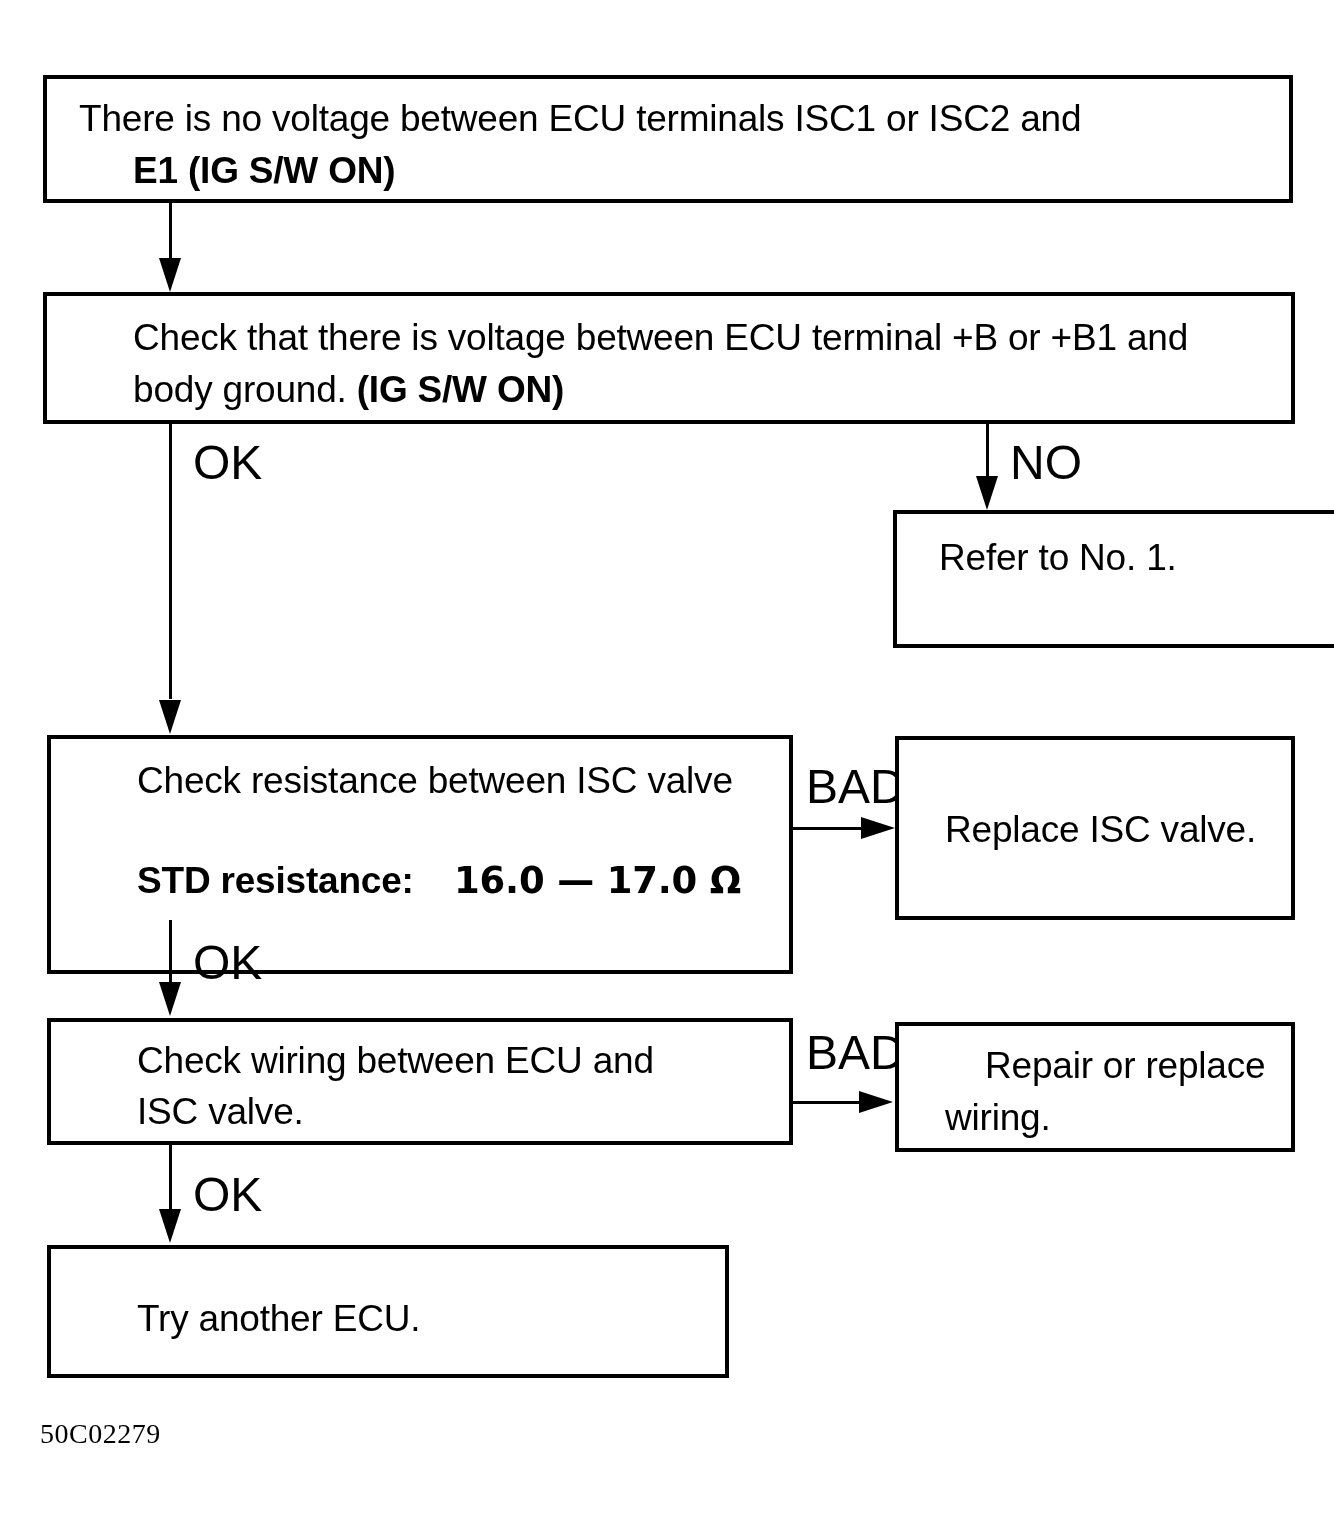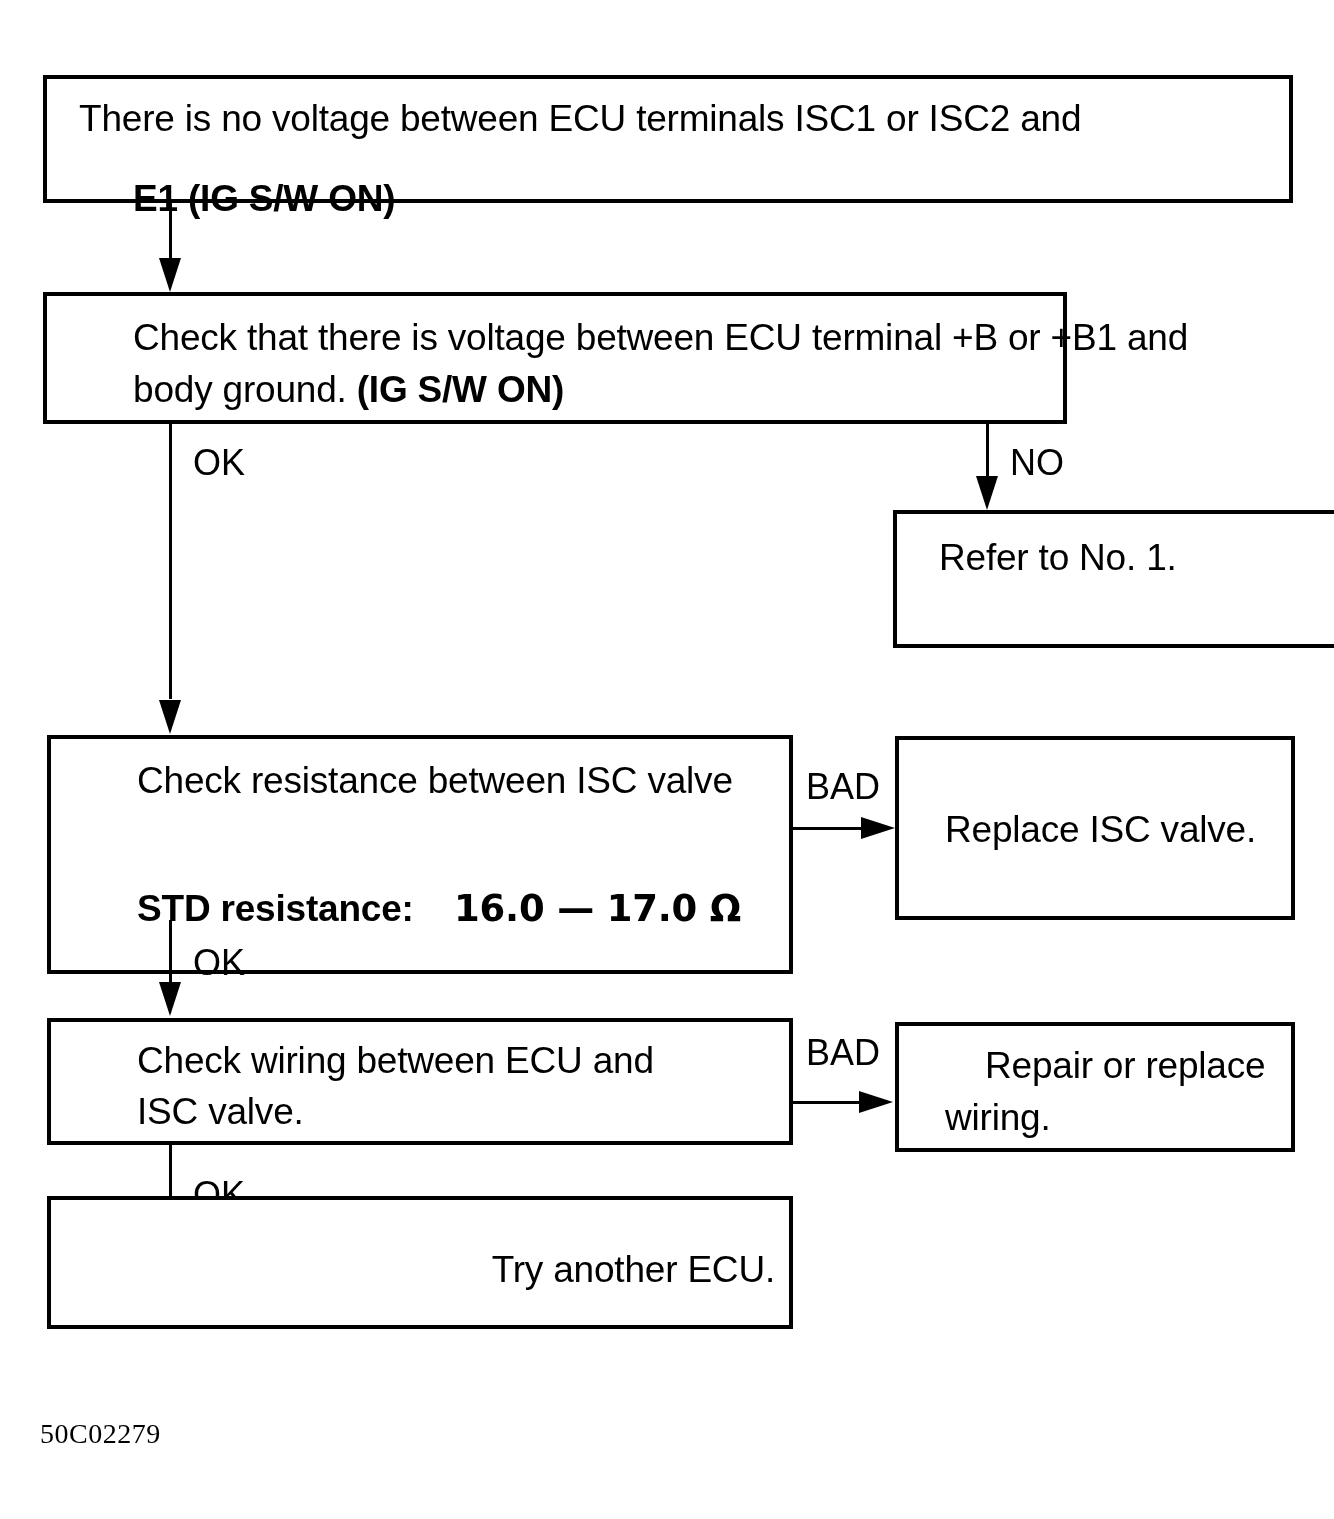--- a/index.html
+++ b/index.html
@@ -33,25 +33,24 @@
     font-size: 37px;
     line-height: 52px;
     letter-spacing: -0.2px;
     white-space: pre;
   }
   .box-text.indent-small {
     padding-left: 84px;
   }
   .b {
     font-weight: bold;
-    margin-top: 28px;
   }
   .label {
     position: absolute;
-    font-size: 36px;
+    font-size: 48px;
     line-height: 38px;
     letter-spacing: 0px;
     white-space: pre;
   }
   .vline {
     position: absolute;
     width: 3px;
     background: #000000;
   }
   .hline {
@@ -94,21 +93,21 @@
 <div id="canvas">
 
   <div class="box" style="left:43px; top:75px; width:1250px; height:128px;">
     <div class="box-text" style="top:14px;padding-left:32px;">There is no voltage between ECU terminals ISC1 or ISC2 and</div>
     <div class="box-text b" style="top:66px;">E1 (IG S/W ON)</div>
   </div>
 
   <div class="vline" style="left:169px; top:203px; height:60px;"></div>
   <div class="arrow-down" style="left:159px; top:258px;"></div>
 
-  <div class="box" style="left:43px; top:292px; width:1024px; height:132px;">
+  <div class="box" style="left:43px; top:292px; width:1252px; height:132px;">
     <div class="box-text" style="top:16px;">Check that there is voltage between ECU terminal +B or +B1 and</div>
     <div class="box-text" style="top:68px;"><span>body ground. </span><span class="b">(IG S/W ON)</span></div>
   </div>
 
   <div class="vline" style="left:169px; top:424px; height:275px;"></div>
   <div class="arrow-down" style="left:159px; top:700px;"></div>
   <div class="label" style="left:193px; top:444px;">OK</div>
 
   <div class="vline" style="left:986px; top:424px; height:54px;"></div>
   <div class="arrow-down" style="left:976px; top:476px;"></div>
@@ -146,19 +145,19 @@
 
   <div class="box" style="left:895px; top:1022px; width:400px; height:130px;">
     <div class="box-text" style="top:14px; ">Repair or replace</div>
     <div class="box-text" style="top:66px; padding-left:46px;">wiring.</div>
   </div>
 
   <div class="vline" style="left:169px; top:1145px; height:66px;"></div>
   <div class="arrow-down" style="left:159px; top:1209px;"></div>
   <div class="label" style="left:193px; top:1176px;">OK</div>
 
-  <div class="box" style="left:47px; top:1196px; width:746px; height:133px;text-align:right;">
+  <div class="box" style="left:47px; top:1245px; width:682px; height:133px;">
     <div class="box-text" style="top:44px;">Try another ECU.</div>
   </div>
 
   <div class="footer-code" style="left:40px; top:1412px;">50C02279</div>
 
 </div>
 
 </body></html>

